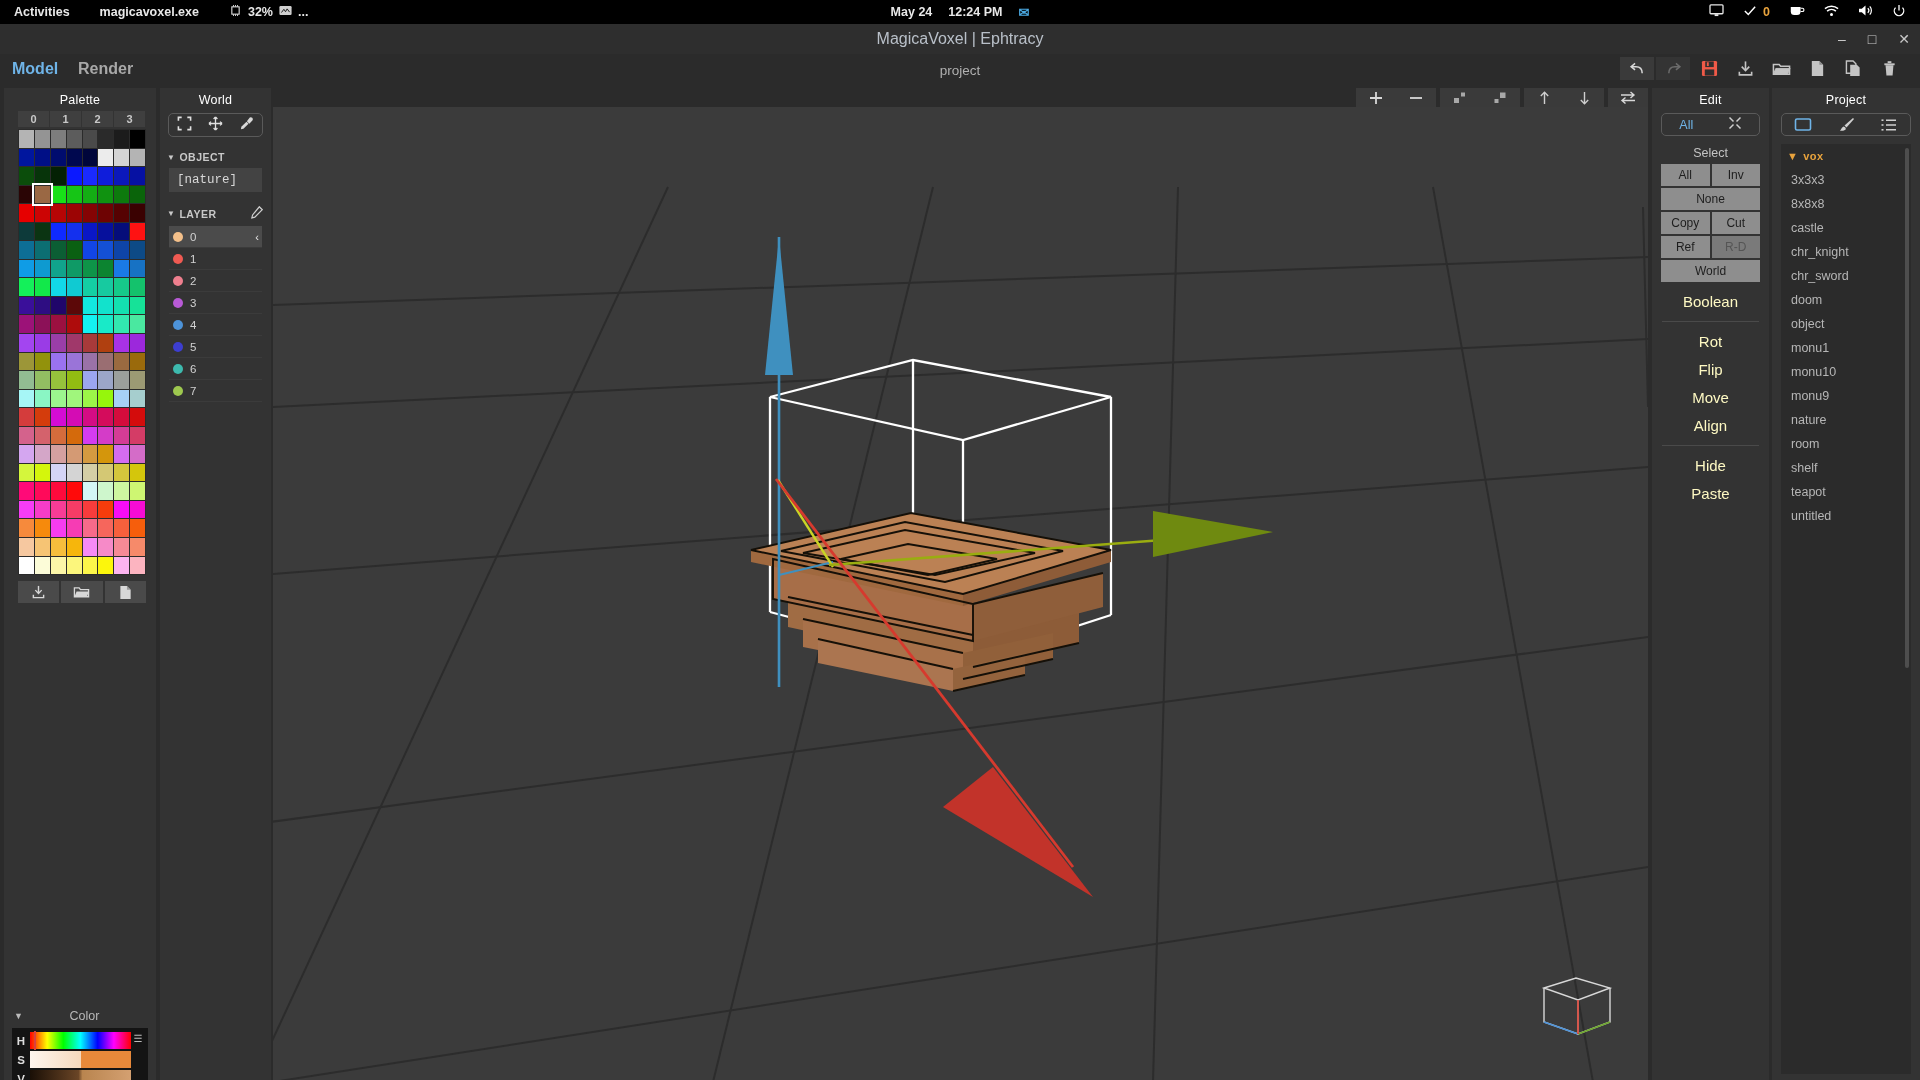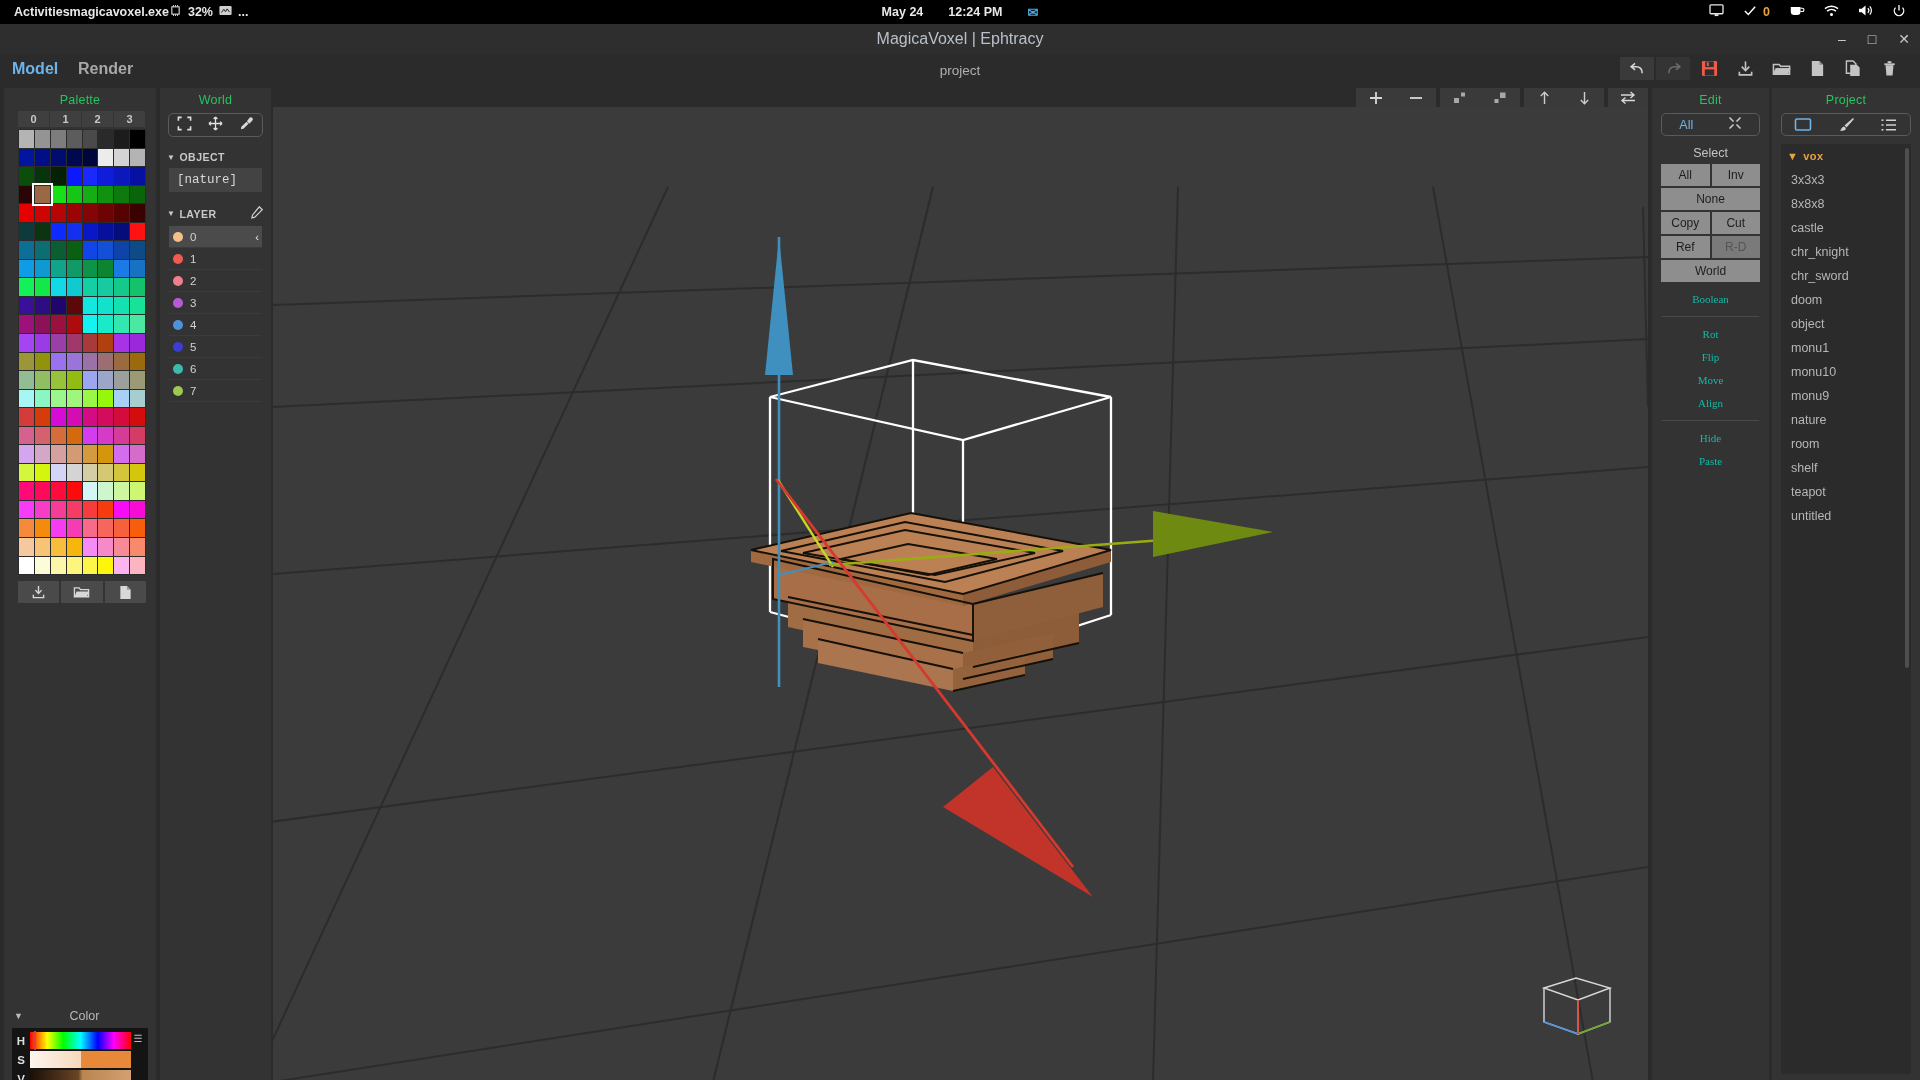--- a/index.html
+++ b/index.html
@@ -12,24 +12,24 @@
   }
   body { position: relative; }
 
   
   #gnome-bar {
     position: absolute; top: 0; left: 0; width: 1920px; height: 24px;
     background: #000; color: #e8e8e8;
     display: flex; align-items: center;
     font-size: 12.5px; font-weight: bold;
   }
-  .gb-left { display: flex; align-items: center; padding-left: 14px; }
+  .gb-left { display: flex; align-items: center; gap: 30px; padding-left: 14px; }
   .gb-center {
     position: absolute; left: 0; right: 0; top: 0; height: 24px;
-    display: flex; align-items: center; justify-content: center; gap: 25px;
+    display: flex; align-items: center; justify-content: center; gap: 16px;
     pointer-events: none;
   }
   .gb-center > * { pointer-events: auto; }
   .gb-right {
     position: absolute; right: 14px; top: 0; height: 24px;
     display: flex; align-items: center; gap: 19px;
   }
   .gb-sys { display: flex; align-items: center; gap: 6px; font-weight: bold; }
   .mail-glyph { color: #4aa8e0; font-size: 13px; }
   .cnt0 { color: #e8a33d; }
@@ -74,21 +74,21 @@
   .ftb {
     width: 34px; height: 23px; display: flex; align-items: center;
     justify-content: center; background: transparent;
   }
   .ftb.boxed { background: #3a3a3a; }
   .ftb.boxed.dim { background: #343434; }
   .ftb svg { display: block; }
 
   
   .panel-title {
-    text-align: center; color: #22c55e; font-size: 12.5px;
+    text-align: center; color: #ffffff; font-size: 12.5px;
     padding-top: 5px; letter-spacing: .2px;
   }
 
   
   #palette-panel {
     position: absolute; left: 4px; top: 34px; width: 152px; height: 918px;
     background: #333333;
   }
   #pal-index {
     display: flex; margin: 4px 10px 2px 14px; gap: 0;
@@ -201,21 +201,21 @@
     text-align: center; color: #c4c4c4; font-size: 12.5px; margin-top: 10px;
   }
   .ep-grid { margin: 4px 9px 0 9px; }
   .ep-row { display: flex; gap: 2px; margin-bottom: 2px; }
   .ep-btn {
     flex: 1; height: 22px; background: #8e8e8e; color: #1e1e1e;
     display: flex; align-items: center; justify-content: center; font-size: 12px;
   }
   .ep-btn.disabled { background: #7a7a7a; color: #555; }
   .ep-text {
-    text-align: center; color: #14b8a6; font-size: 11px; margin-top: 11px; font-family: Liberation Serif, serif;
+    text-align: center; color: #fef9c3; font-size: 15px; margin-top: 11px;
   }
   .ep-sep { margin: 11px 10px 0 10px; height: 1px; background: #4a4a4a; }
 
   
   #project-panel {
     position: absolute; left: 1772px; top: 34px; width: 148px; height: 1046px;
     background: #333;
   }
   #proj-tabs {
     margin: 6px 9px 0 9px; height: 23px; border: 1px solid #5a5a5a;

